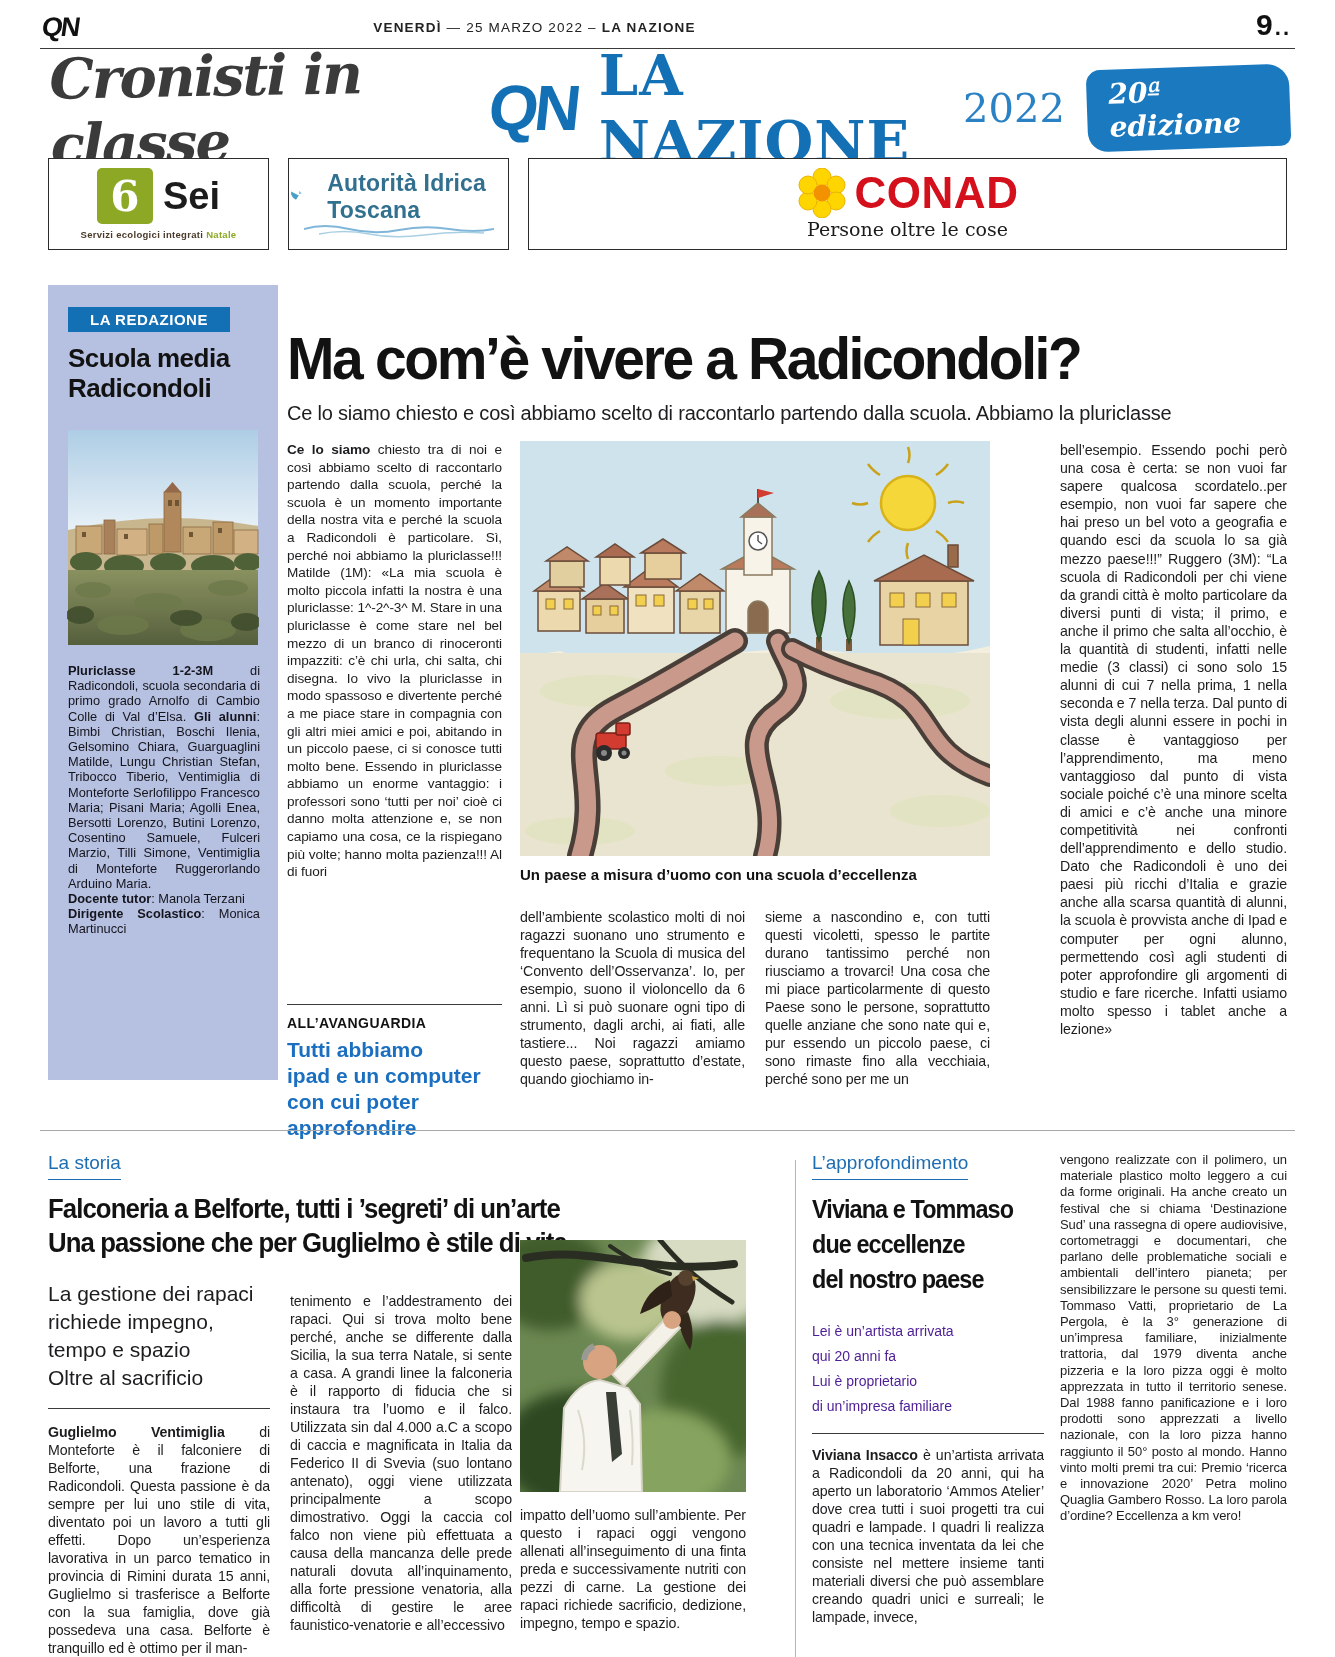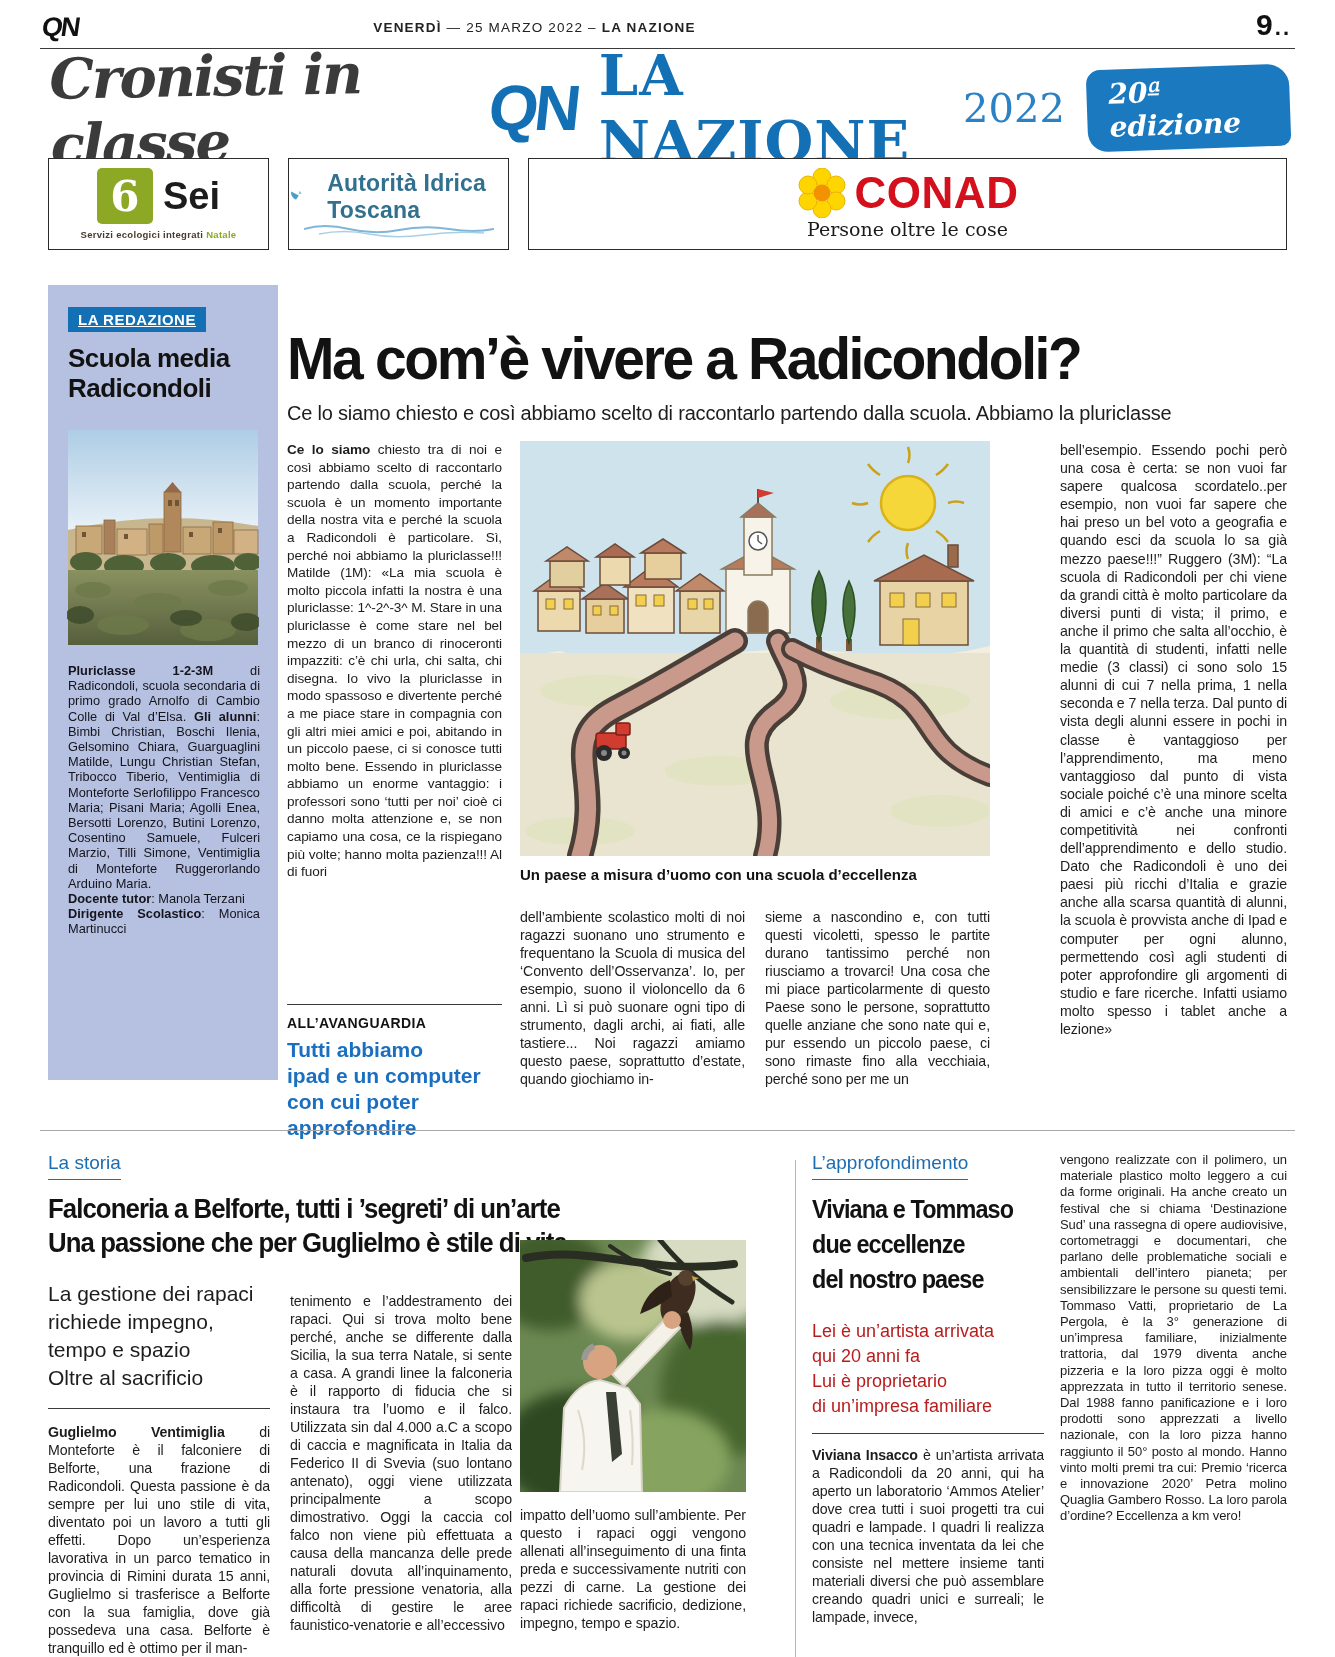--- a/index.html
+++ b/index.html
@@ -33,38 +33,38 @@
            justify-content:center;color:#fff;font-family:"DejaVu Serif",serif;font-weight:bold;font-size:42px;}
   .sei-name{font-size:38px;font-weight:bold;color:#1c1c1c;margin-left:10px;}
   .sei-sub{font-size:9.5px;font-weight:bold;color:#4a3a2a;letter-spacing:.3px;}
   .sei-sub i{color:#8ca825;font-style:normal;}
   .ait-name{font-size:23px;font-weight:bold;color:#32708f;letter-spacing:.2px;}
   .conad-name{font-size:44px;font-weight:900;color:#d3101c;letter-spacing:.5px;}
   .conad-tag{font-family:"DejaVu Serif",serif;font-size:19px;color:#1c1c1c;}
   
   .redazione{background:#b6c0e1;}
   .red-badge{background:#1470b5;color:#fff;font-weight:bold;font-size:15px;letter-spacing:.5px;
-             display:inline-block;padding:4px 10px;text-decoration:underline;}
+             display:inline-block;padding:4px 22px;}
   .red-title{font-weight:bold;font-size:26px;line-height:30px;color:#121212;letter-spacing:-.5px;}
   .red-body{font-size:12.8px;line-height:15.2px;text-align:justify;color:#14141c;}
   
   .kicker{color:#1d6db3;font-size:19px;border-bottom:1.6px solid #1d6db3;padding-bottom:5px;display:inline-block;}
   .headline-main{font-weight:bold;font-size:60px;letter-spacing:-2.5px;color:#121212;
                  transform:scaleX(.95);transform-origin:left;white-space:nowrap;}
   .subhead{font-size:20px;color:#1d1d1f;letter-spacing:-.2px;}
   .body{font-size:14.2px;line-height:18px;text-align:justify;margin:0;letter-spacing:-.1px;}
   .caption{font-weight:bold;font-size:15px;color:#121212;}
   .avan-kicker{font-weight:bold;font-size:14px;letter-spacing:.4px;color:#121212;}
   .avan-text{color:#1b6fc0;font-weight:bold;font-size:21px;line-height:26px;white-space:pre-line;}
   .headline-2{font-weight:bold;font-size:28px;line-height:34px;letter-spacing:-1px;color:#121212;
               transform:scaleX(.92);transform-origin:left;white-space:nowrap;}
   .standfirst{font-size:21px;line-height:28px;color:#1d1d1f;white-space:pre-line;}
   .headline-3{font-weight:bold;font-size:26px;line-height:35px;letter-spacing:-1px;color:#121212;
               transform:scaleX(.9);transform-origin:left;white-space:pre-line;}
-  .standfirst-sm{font-size:18px;line-height:25px;color:#b91c1c;white-space:pre-line;}
+  .standfirst-sm{font-size:14px;line-height:25px;color:#4c1d95;white-space:pre-line;}
   .vrule{border-left:1px solid #b5b5b5;}
   .imgframe{overflow:hidden;}
   .imgframe svg{display:block;}
 </style>
 </head>
 <body>
 
 <div class="page">
 
   <div class="abs qn-logo" style="left:42px;top:12px;">QN</div>

